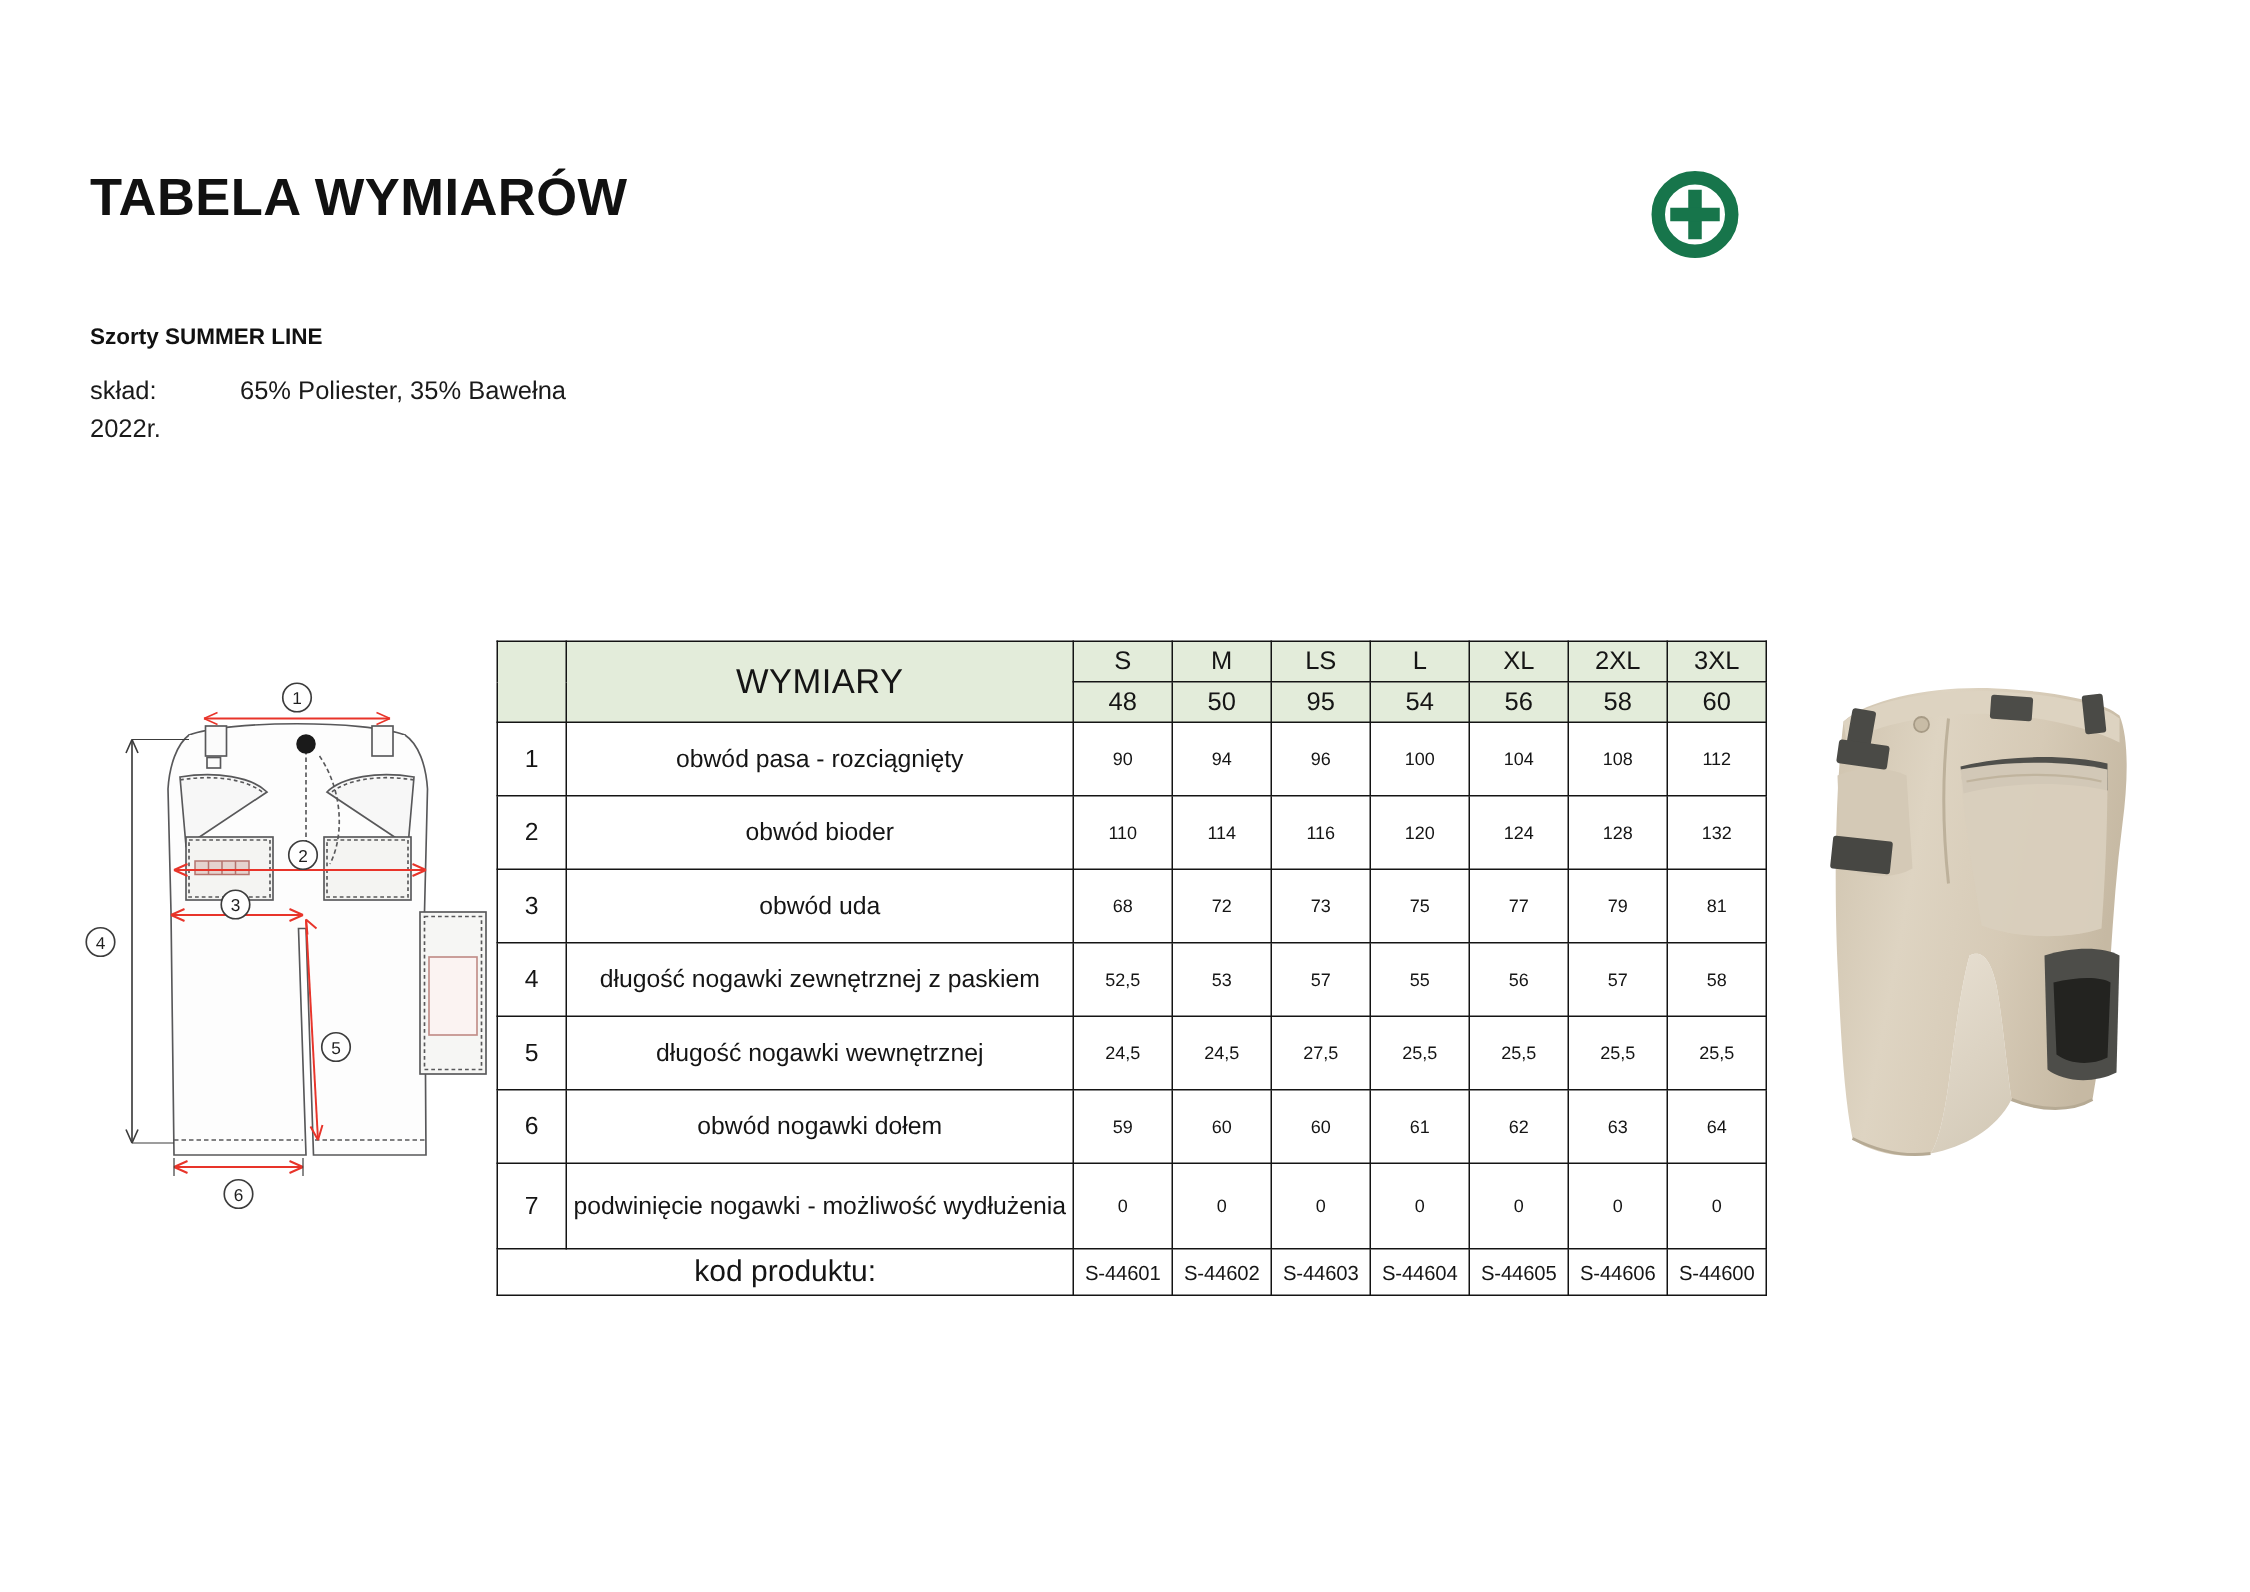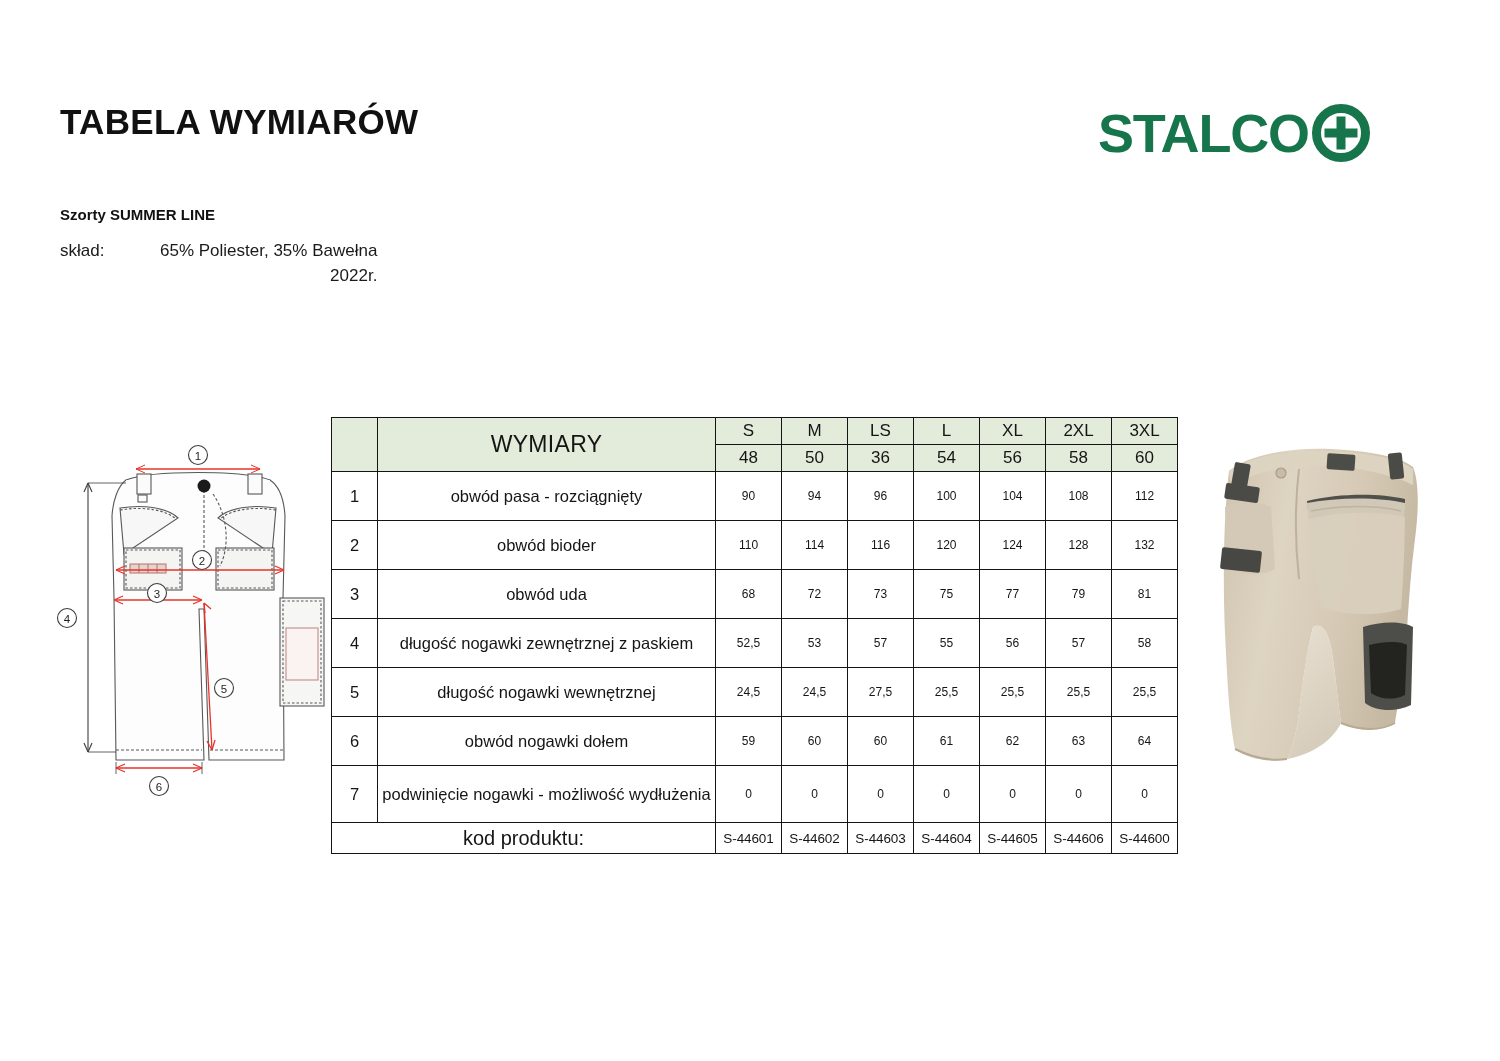--- a/index.html
+++ b/index.html
@@ -11,20 +11,21 @@
     font-family: "Liberation Sans", sans-serif;
     color: #1a1a1a;
     -webkit-font-smoothing: antialiased;
   }
   #page {
     position: relative;
     width: 1500px;
     height: 980px;
     overflow: hidden;
     background: #ffffff;
+    margin-top: 10px;
   }
 
   
   .page-title {
     position: absolute;
     left: 60px;
     top: 102px;
     font-size: 35px;
     font-weight: bold;
     letter-spacing: 0.3px;
@@ -65,21 +66,21 @@
     white-space: nowrap;
   }
   .spec-table {
     position: absolute;
     left: 60px;
     top: 238px;
     font-size: 17px;
     line-height: 25px;
     color: #1a1a1a;
   }
-  .spec-row { display: flex; justify-content: flex-end; }
+  .spec-row { display: flex; }
   .spec-key { width: 100px; flex: 0 0 100px; }
   .spec-val { white-space: nowrap; }
   .spec-year { margin-top: 0px; }
 
   
   .drawing {
     position: absolute;
     left: 52px;
     top: 438px;
     width: 290px;
@@ -162,21 +163,20 @@
   }
 </style>
 </head>
 <body>
 
 <div id="page">
 
   <div class="page-title">TABELA WYMIARÓW</div>
 
   <div class="logo">
-    <span class="logo-word">STALCO</span>
     <svg class="logo-mark" width="62" height="62" viewBox="0 0 62 62">
       <circle cx="31" cy="31" r="24.5" fill="none" stroke="#17754b" stroke-width="9"></circle>
       <rect x="26.5" y="14.5" width="9" height="33" fill="#17754b"></rect>
       <rect x="14.5" y="26.5" width="33" height="9" fill="#17754b"></rect>
     </svg>
   </div>
 
   <div class="product-name">Szorty SUMMER LINE</div>
   <div class="spec-table">
     <div class="spec-row">
@@ -304,21 +304,21 @@
           <th class="head-green size-label">M</th>
           <th class="head-green size-label">LS</th>
           <th class="head-green size-label">L</th>
           <th class="head-green size-label">XL</th>
           <th class="head-green size-label">2XL</th>
           <th class="head-green size-label">3XL</th>
         </tr>
         <tr>
           <th class="head-green size-num">48</th>
           <th class="head-green size-num">50</th>
-          <th class="head-green size-num">36</th>
+          <th class="head-green size-num">95</th>
           <th class="head-green size-num">54</th>
           <th class="head-green size-num">56</th>
           <th class="head-green size-num">58</th>
           <th class="head-green size-num">60</th>
         </tr>
       </thead>
       <tbody>
         <tr>
           <td class="rownum">1</td>
           <td class="desc">obwód pasa - rozciągnięty</td>

